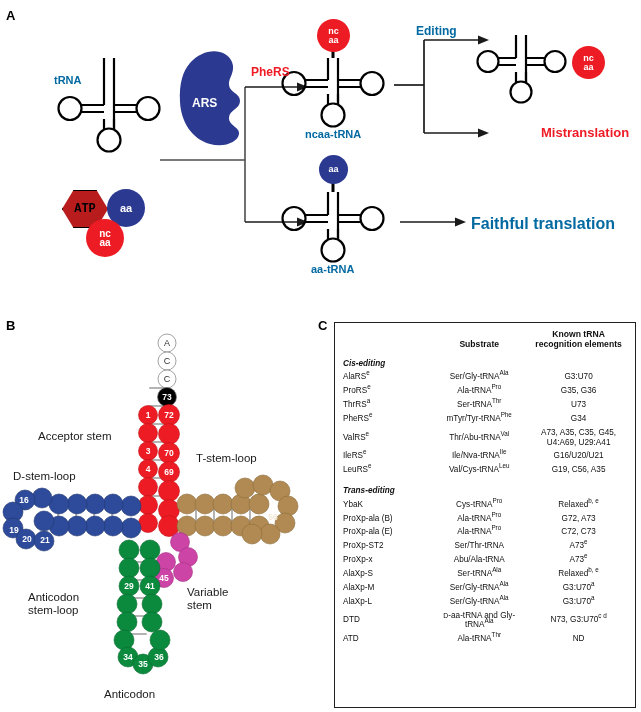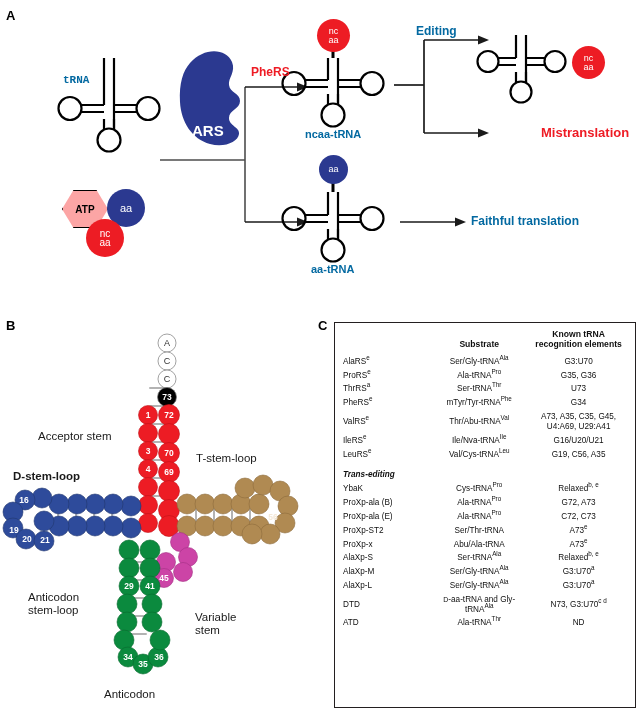--- a/index.html
+++ b/index.html
@@ -43,51 +43,50 @@
     color: #0369a1;
     white-space: nowrap;
     line-height: 1.1;
   }
   .lbl.red { color: #ee1b24; }
 
   .blob-txt {
     position: absolute;
     color: #fff;
     font-weight: bold;
-    font-size: 15px;
+    font-size: 12px;
     font-family: "Liberation Sans", sans-serif;
     white-space: nowrap;
-    margin-top: 26px;
   }
 
   .circ {
     position: absolute;
     border-radius: 50%;
     display: flex;
     align-items: center;
     justify-content: center;
     text-align: right;
     color: #fff;
-    font-weight: normal;
+    font-weight: bold;
     font-family: "Liberation Sans", sans-serif;
     line-height: 0.95;
   }
   .circ.red { background: #ed1c24; }
   .circ.blue { background: #2b3990; }
 
   .hexagon {
     position: absolute;
-    background: #fca5a5;
+    background: #b91c1c;
     border: 1.4px solid #000;
     display: flex;
     align-items: center;
     justify-content: center;
     font-weight: bold;
-    font-size: 10px;
-    font-family: Liberation Sans, sans-serif;
+    font-size: 12px;
+    font-family: Liberation Mono, monospace;
     color: #000;
     clip-path: polygon(25% 0%, 75% 0%, 100% 50%, 75% 100%, 25% 100%, 0% 50%);
   }
 
   
   #panel-b {
     position: absolute;
     left: 0; top: 310px;
     width: 320px; height: 402px;
   }
@@ -233,21 +232,21 @@
       <path d="M516 72 L516 83 M526 72 L526 83"></path>
       <circle cx="521" cy="92" r="10.5"></circle>
     </g>
 
     <g stroke="#1a1a1a" stroke-width="1.7" fill="none">
       <path d="M400 222 L455 222"></path>
     </g>
     <polygon points="455,217.5 466,222 455,226.5" fill="#1a1a1a"></polygon>
   </svg>
 
-  <div class="lbl" style="left:63px; top:74px;font-family:Liberation Mono, monospace;">tRNA</div>
+  <div class="lbl" style="left:54px; top:74px;">tRNA</div>
   <div class="blob-txt" style="left:192px; top:96px;">ARS</div>
 
   <div class="hexagon" style="left:62px; top:190px; width:46px; height:38px;">ATP</div>
   <div class="circ blue" style="left:107px; top:189px; width:38px; height:38px; font-size:11px;">aa</div>
   <div class="circ red" style="left:86px; top:219px; width:38px; height:38px; font-size:10px; flex-direction:column;">
     <span>nc</span>
     <span>aa</span>
   </div>
 
   <div class="lbl red" style="left:251px; top:66px; font-size:12px;">PheRS</div>
@@ -261,21 +260,21 @@
 
   <div class="circ red" style="left:572px; top:46px; width:33px; height:33px; font-size:9px; flex-direction:column;">
     <span>nc</span>
     <span>aa</span>
   </div>
 
   <div class="lbl" style="left:305px; top:128px;">ncaa-tRNA</div>
   <div class="lbl" style="left:311px; top:263px;">aa-tRNA</div>
   <div class="lbl" style="left:416px; top:25px; font-size:12px;">Editing</div>
   <div class="lbl red" style="left:494px; top:126px; font-size:13px;margin-left:47px;">Mistranslation</div>
-  <div class="lbl" style="left:471px; top:215px; font-size:12px;">Faithful translation</div>
+  <div class="lbl" style="left:471px; top:215px; font-size:16px;">Faithful translation</div>
 </div>
 
 <div id="panel-b">
   <div class="panel-letter" id="letter-b" style="position:absolute; left:6px; top:8px;">B</div>
 
   <svg width="320" height="402" viewBox="0 0 320 402">
     <defs>
       <style>
         .lk { stroke:#b3b3b3; stroke-width:2; }
         .nt { stroke:#7a7a7a; stroke-width:0.7; }
@@ -441,23 +440,23 @@
     <g>
       <text class="num" x="129" y="276">29</text>
       <text class="num" x="150" y="276">41</text>
       <text class="num" x="128" y="347">34</text>
       <text class="num" x="143" y="354">35</text>
       <text class="num" x="159" y="347">36</text>
     </g>
   </svg>
 
   <div class="blbl" style="left:38px; top:120px;">Acceptor stem</div>
-  <div class="blbl" style="left:13px; top:160px;font-weight:bold;">D-stem-loop</div>
+  <div class="blbl" style="left:13px; top:160px;">D-stem-loop</div>
   <div class="blbl" style="left:196px; top:142px;">T-stem-loop</div>
-  <div class="blbl" style="left:195px; top:276px;margin-top:25px;">
+  <div class="blbl" style="left:187px; top:276px;">
     <span>Variable</span><br>
     <span>stem</span>
   </div>
   <div class="blbl" style="left:28px; top:281px;">
     <span>Anticodon</span><br>
     <span>stem-loop</span>
   </div>
   <div class="blbl" style="left:104px; top:378px;">Anticodon</div>
 </div>
 
@@ -468,20 +467,23 @@
       <tr>
         <th class="c1"></th>
         <th class="c2">Substrate</th>
         <th class="c3">
           <span>Known tRNA</span><br>
           <span>recognition elements</span>
         </th>
       </tr>
     </thead>
     <tbody id="ctab-body">
+        <tr class="section">
+          <td colspan="3"><span>Cis</span>-editing</td>
+        </tr>
         <tr>
           <td class="k">AlaRS<sup>e</sup></td>
           <td class="v">Ser/Gly-tRNA<sup>Ala</sup></td>
           <td class="v">G3:U70</td>
         </tr>
         <tr>
           <td class="k">ProRS<sup>e</sup></td>
           <td class="v">Ala-tRNA<sup>Pro</sup></td>
           <td class="v">G35, G36</td>
         </tr>

